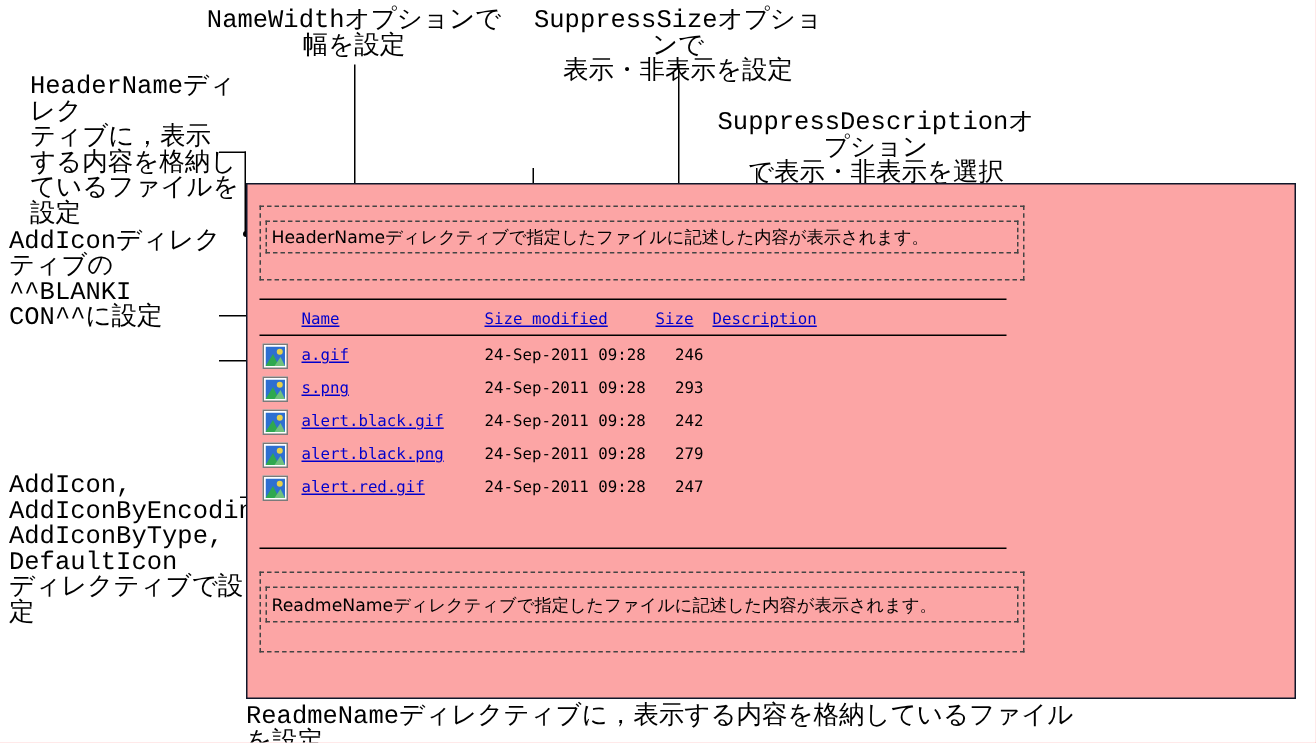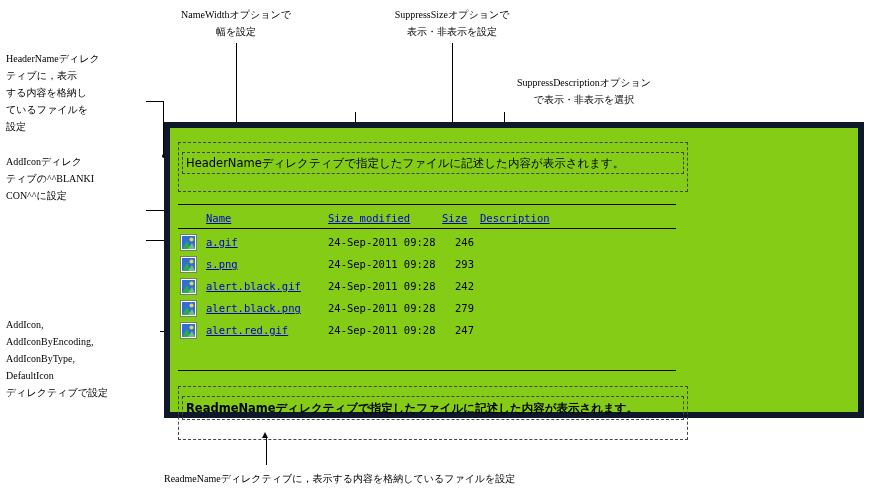--- a/index.html
+++ b/index.html
@@ -16,22 +16,22 @@
   }
   .root {
     position: absolute;
     left: 0; top: 0;
     width: 877px;
     height: 495px;
   }
   
   .anno {
     position: absolute;
-    font-family: Liberation Serif, serif;
-    font-size: 10px;
+    font-family: Liberation Mono, monospace;
+    font-size: 17px;
     line-height: 17px;
     color: #000000;
     white-space: pre-line;
     letter-spacing: 0px;
   }
   .anno.center { text-align: center; }
   .anno.left { text-align: left; }
 
   
   .vline {
@@ -65,23 +65,23 @@
     border-right: 3.5px solid transparent;
     border-bottom: 6px solid #000000;
   }
 
   
   .pane {
     position: absolute;
     left: 164px;
     top: 122px;
     width: 700px;
-    height: 296px;
-    border: 6px solid #0f172a;
-    background: #84cc16;
+    height: 344px;
+    border: 1px solid #0f172a;
+    background: #fca5a5;
     box-sizing: border-box;
   }
   .dashbox {
     position: absolute;
     border: 1px dashed #444444;
     box-sizing: border-box;
   }
   .pane-text {
     position: absolute;
     font-family: "DejaVu Sans", sans-serif;
@@ -152,21 +152,21 @@
     position: absolute;
     left: 1px; top: 1px;
     width: 13px; height: 13px;
   }
 </style>
 </head>
 <body>
 
 <div class="root">
 
-  <div class="anno left" style="left:6px; top:50px; width:150px;">HeaderNameディレク
+  <div class="anno left" style="left:20px; top:50px; width:150px;">HeaderNameディレク
 ティブに，表示
 する内容を格納し
 ているファイルを
 設定</div>
 
   <div class="anno left" style="left:6px; top:153px; width:150px;">AddIconディレク
 ティブの^^BLANKI
 CON^^に設定</div>
 
 
@@ -298,16 +298,16 @@
         </svg>
       </div>
       <div class="file-name">alert.red.gif</div>
       <div class="file-date">24-Sep-2011 09:28</div>
       <div class="file-size">247</div>
     </div>
 
 
     <div class="dashbox" style="left:8px; top:258px; width:510px; height:54px;"></div>
     <div class="dashbox" style="left:12px; top:268px; width:502px; height:24px;"></div>
-    <div class="pane-text" style="left:16px; top:273px;font-weight:bold;">ReadmeNameディレクティブで指定したファイルに記述した内容が表示されます。</div>
+    <div class="pane-text" style="left:16px; top:273px;">ReadmeNameディレクティブで指定したファイルに記述した内容が表示されます。</div>
   </div>
 
 </div>
 
 </body></html>

